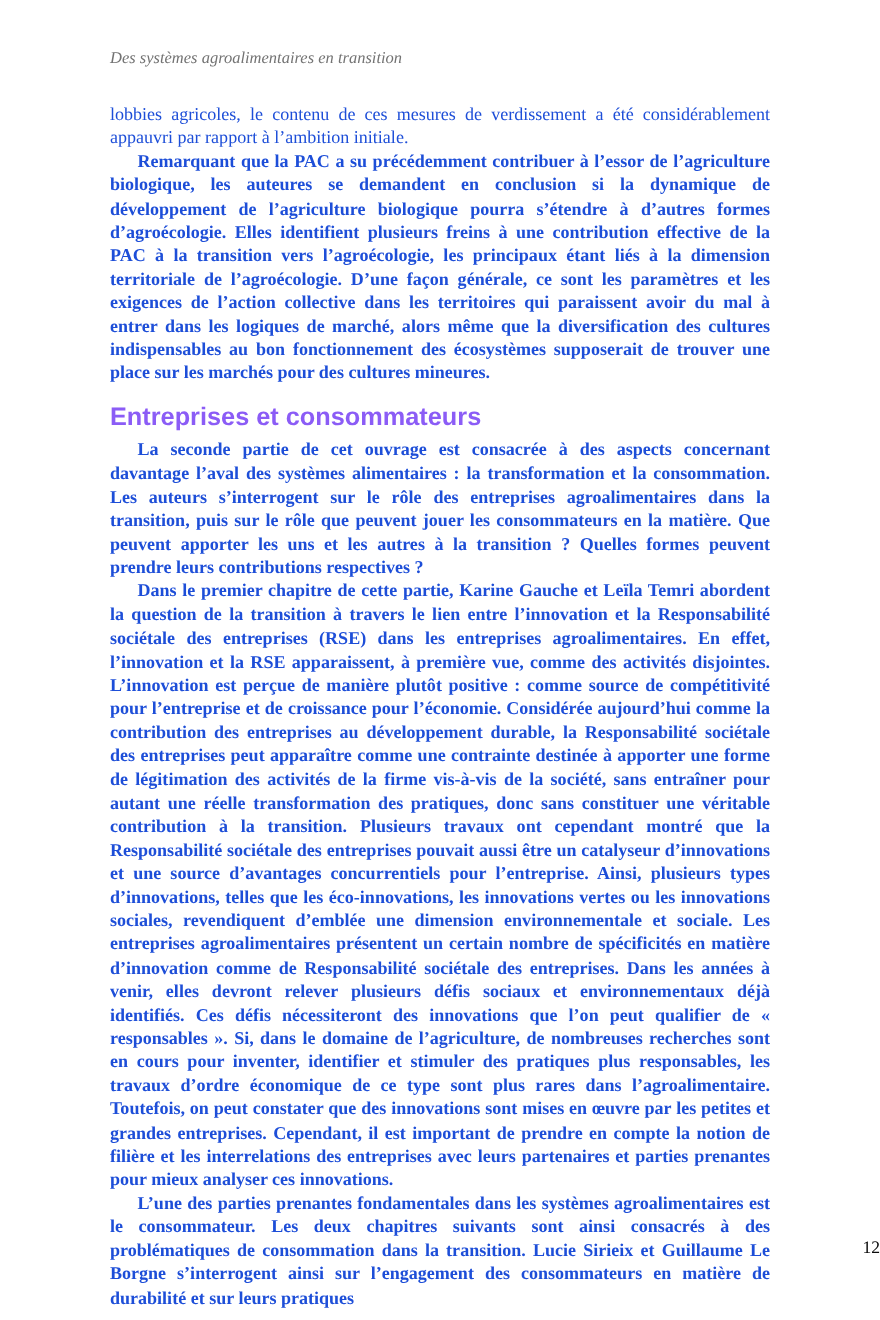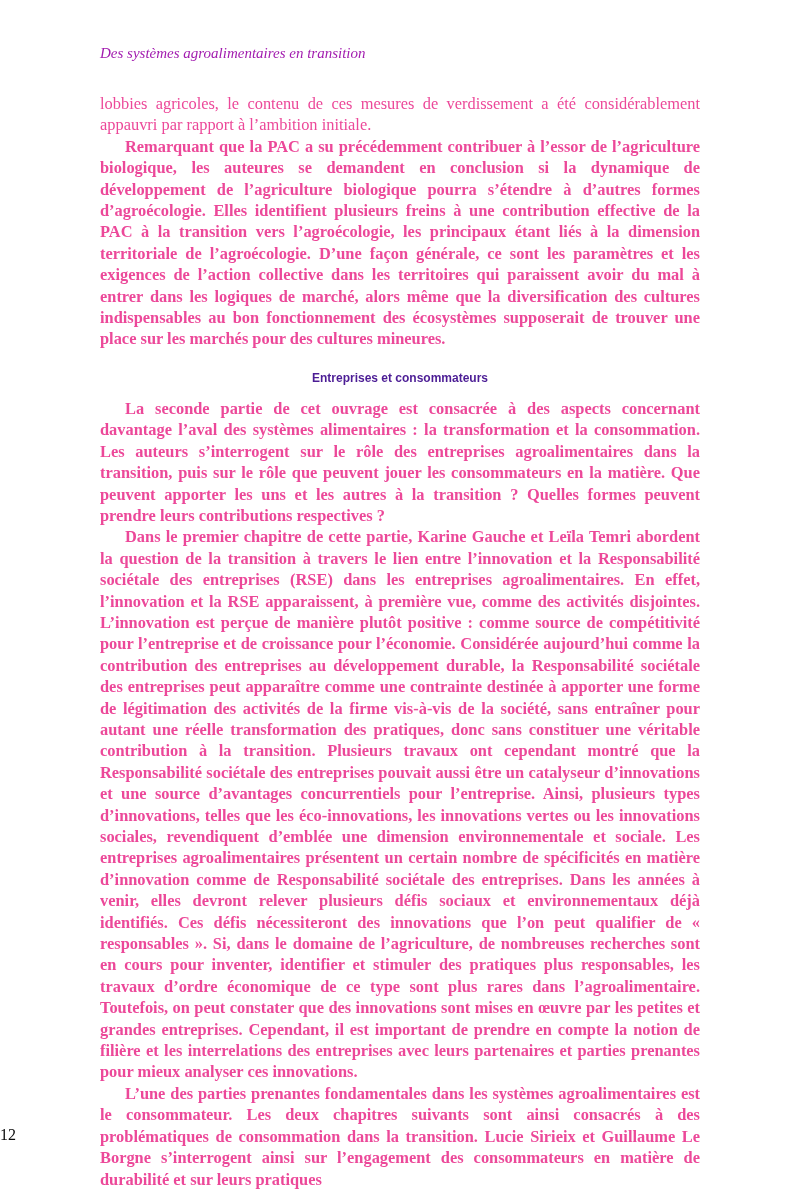--- a/index.html
+++ b/index.html
@@ -12,44 +12,43 @@
     color: #0a0a0a;
     font-family: "Liberation Serif", serif;
     padding: 44px 100px 0 100px;
     overflow: hidden;
   }
   .running-header {
     font-style: italic;
     font-size: 15px;
     line-height: 18px;
     margin-bottom: 31px;
-    color: #a21caf;
+    color: #737373;
   }
   .body-text p {
     font-size: 16.4px;
     line-height: 21.4px;
     text-align: justify;
-    color: #ec4899;
+    color: #1d4ed8;
   }
   .body-text p.indent { text-indent: 25px; font-weight: bold; }
   .section-heading {
     font-family: "Liberation Sans", sans-serif;
     font-weight: bold;
-    font-size: 12px;
+    font-size: 23px;
     line-height: 22px;
     margin: 17px 0 9px 0;
-    color: #4c1d95;
-    text-align: center;
+    color: #8b5cf6;
   }
   .page-number {
     position: absolute;
     bottom: 56px;
     left: 0;
     right: 0;
-    text-align: left;
+    text-align: right;
     font-size: 16px;
     font-family: "Liberation Serif", serif;
     color: #0a0a0a;
   }
 </style>
 </head>
 <body>
 
 <div class="page">
 

